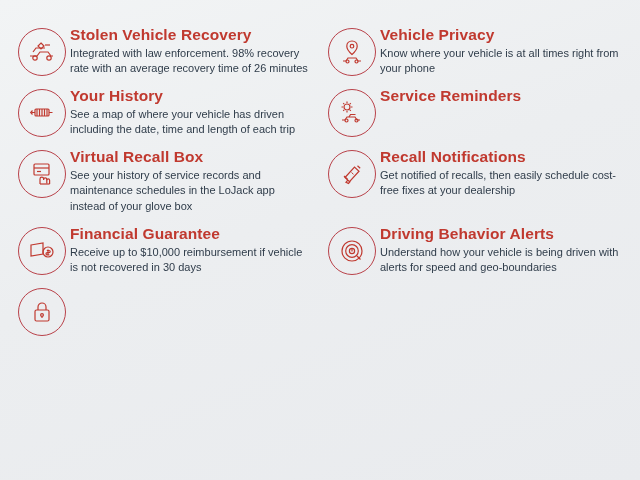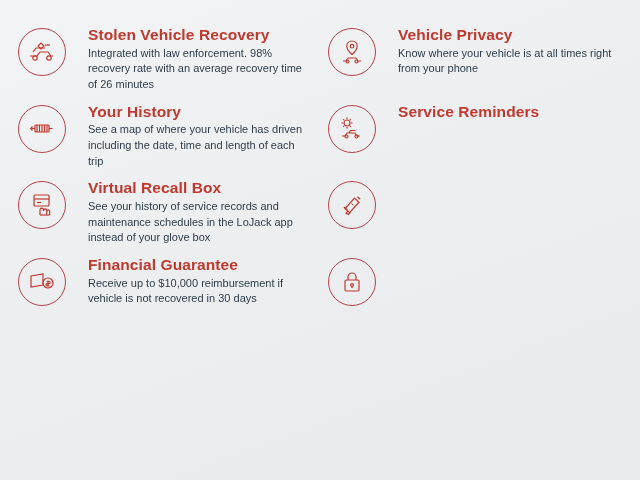--- a/index.html
+++ b/index.html
@@ -25,21 +25,21 @@
     display: grid;
     grid-template-columns: 1fr 1fr;
     column-gap: 16px;
     row-gap: 0px;
     height: 100%;
     align-content: start;
   }
   .feature {
     display: flex;
     align-items: flex-start;
-    gap: 22px;
+    gap: 4px;
     padding: 0 0 10px 0;
   }
   .icon-wrap {
     flex: 0 0 auto;
     width: 46px;
     height: 46px;
     border-radius: 50%;
     border: 1px solid #b9424a;
     display: flex;
     align-items: center;
@@ -160,36 +160,55 @@
     <div class="feature">
       <span class="icon-wrap">
         <svg width="28" height="28" viewBox="0 0 28 28" fill="none" stroke="#c0392f" stroke-width="1.2">
           <path d="M7 17.5l9.5-10.5 4.5 4.2-9.5 10.5z"></path>
           <path d="M6 16l3.5 3.2"></path>
           <path d="M19.5 5.8l2.7 2.5"></path>
           <path d="M10 20l-2 2.2 2.5 1.2 1.8-2"></path>
           <path d="M13.5 12.5l2 1.8" stroke-width="1"></path>
         </svg>
       </span>
+      <div class="feature-text">
+        <p class="feature-title">Recall Notifications</p>
+        <p class="feature-desc">Get notified of recalls, then easily schedule cost-free fixes at your dealership</p>
+      </div>
     </div>
 
     <div class="feature">
       <span class="icon-wrap">
         <svg width="30" height="24" viewBox="0 0 30 24" fill="none" stroke="#c0392f" stroke-width="1.2">
           <path d="M4 6l12-2v11L4 17z"></path>
           <circle cx="21" cy="13" r="5"></circle>
           <path d="M21 10.5v5M19.8 11.5h2.2c.7 0 1.2.5 1.2 1.1s-.5 1.1-1.2 1.1h-1.8c-.7 0-1.2.5-1.2 1.1s.5 1.1 1.2 1.1h2.2"></path>
         </svg>
       </span>
       <div class="feature-text">
         <p class="feature-title">Financial Guarantee</p>
         <p class="feature-desc">Receive up to $10,000 reimbursement if vehicle is not recovered in 30 days</p>
       </div>
     </div>
 
+    <div class="feature">
+      <span class="icon-wrap">
+        <svg width="28" height="28" viewBox="0 0 28 28" fill="none" stroke="#c0392f" stroke-width="1.2">
+          <circle cx="14" cy="14" r="10"></circle>
+          <circle cx="14" cy="14" r="6.3"></circle>
+          <circle cx="14" cy="14" r="2.6"></circle>
+          <path d="M14 11.4v3.2"></path>
+          <path d="M19 19l3.5 3.5"></path>
+        </svg>
+      </span>
+      <div class="feature-text">
+        <p class="feature-title">Driving Behavior Alerts</p>
+        <p class="feature-desc">Understand how your vehicle is being driven with alerts for speed and geo-boundaries</p>
+      </div>
+    </div>
 
     <div class="feature">
       <span class="icon-wrap">
         <svg width="24" height="28" viewBox="0 0 24 28" fill="none" stroke="#c0392f" stroke-width="1.2">
           <rect x="5" y="12" width="14" height="11" rx="1.5"></rect>
           <path d="M8 12V9a4 4 0 0 1 8 0v3"></path>
           <circle cx="12" cy="17" r="1.4"></circle>
           <path d="M12 18.4V20"></path>
         </svg>
       </span>

